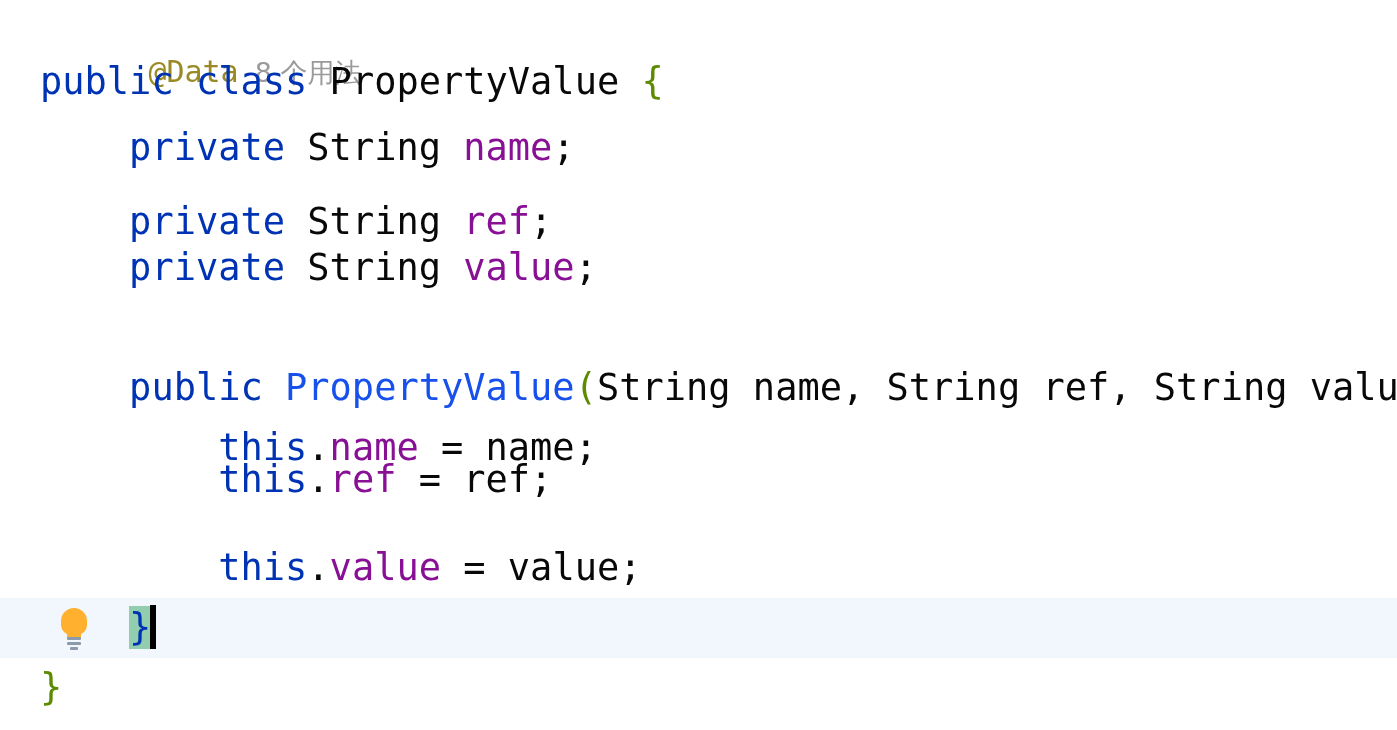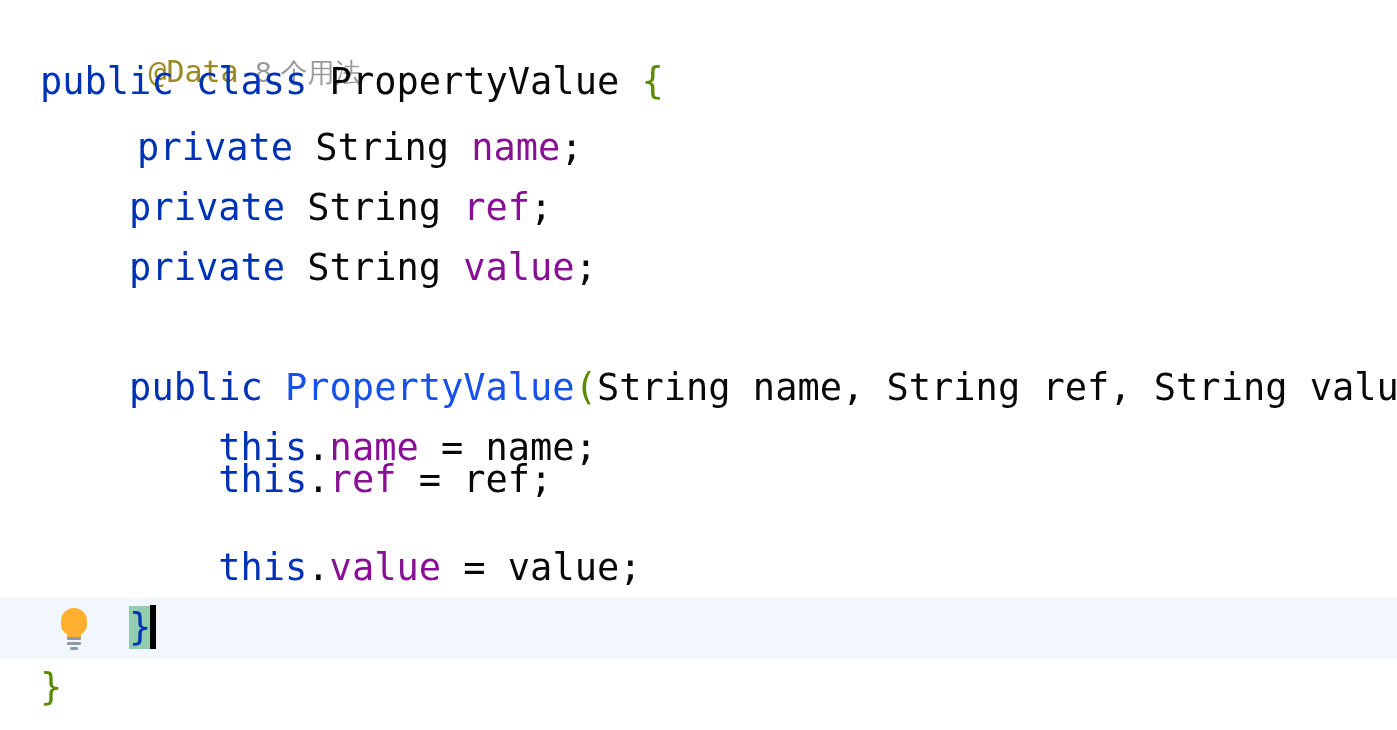--- a/index.html
+++ b/index.html
@@ -137,22 +137,22 @@
 <div id="editor">
 
   <div class="hint-row" style="top:0px;">
     <span class="hint-wrap">
       <span class="hint-annotation">@Data</span><span class="hint-usages">8 个用法</span>
     </span>
   </div>
 
   <div id="code-lines">
       <div class="line" style="top: 52px;"><span class="code"><span class="kw">public</span><span class="plain"> </span><span class="kw">class</span><span class="plain"> </span><span class="plain">PropertyValue</span><span class="plain"> </span><span class="brace">{</span></span></div>
-      <div class="line" style="top: 118px; margin-left: 8px;"><span class="code"><span class="plain">    </span><span class="kw">private</span><span class="plain"> </span><span class="plain">String</span><span class="plain"> </span><span class="field">name</span><span class="punct">;</span></span></div>
-      <div class="line" style="top: 178px; text-decoration: underline;"><span class="code"><span class="plain">    </span><span class="kw">private</span><span class="plain"> </span><span class="plain">String</span><span class="plain"> </span><span class="field">ref</span><span class="punct">;</span></span></div>
+      <div class="line" style="top: 118px;"><span class="code"><span class="plain">    </span><span class="kw">private</span><span class="plain"> </span><span class="plain">String</span><span class="plain"> </span><span class="field">name</span><span class="punct">;</span></span></div>
+      <div class="line" style="top: 192px; text-decoration: underline;"><span class="code"><span class="plain">    </span><span class="kw">private</span><span class="plain"> </span><span class="plain">String</span><span class="plain"> </span><span class="field">ref</span><span class="punct">;</span></span></div>
       <div class="line" style="top: 238px;"><span class="code"><span class="plain">    </span><span class="kw">private</span><span class="plain"> </span><span class="plain">String</span><span class="plain"> </span><span class="field">value</span><span class="punct">;</span></span></div>
       <div class="line" style="top: 298px;"><span class="code"></span></div>
       <div class="line" style="top: 358px;"><span class="code"><span class="plain">    </span><span class="kw">public</span><span class="plain"> </span><span class="ctor">PropertyValue</span><span class="brace">(</span><span class="plain">String name, String ref, String value</span></span></div>
       <div class="line" style="top: 418px; text-decoration: underline;"><span class="code"><span class="plain">        </span><span class="kw">this</span><span class="punct">.</span><span class="field">name</span><span class="punct"> = </span><span class="plain">name</span><span class="punct">;</span></span></div>
       <div class="line" style="top: 450px;"><span class="code"><span class="plain">        </span><span class="kw">this</span><span class="punct">.</span><span class="field">ref</span><span class="punct"> = </span><span class="plain">ref</span><span class="punct">;</span></span></div>
       <div class="line" style="top: 538px; text-decoration: underline;"><span class="code"><span class="plain">        </span><span class="kw">this</span><span class="punct">.</span><span class="field">value</span><span class="punct"> = </span><span class="plain">value</span><span class="punct">;</span></span></div>
       <div class="line current" style="top: 598px;"><span class="bulb" style="top: 10px;"><span class="glass"></span><span class="neck"></span><span class="base1"></span><span class="base2"></span><span class="base3"></span></span><span class="code"><span class="plain">    </span><span class="brace-hit">}</span><span class="caret"></span></span></div>
       <div class="line" style="top: 658px;"><span class="code"><span class="brace">}</span></span></div>
     </div>
 

